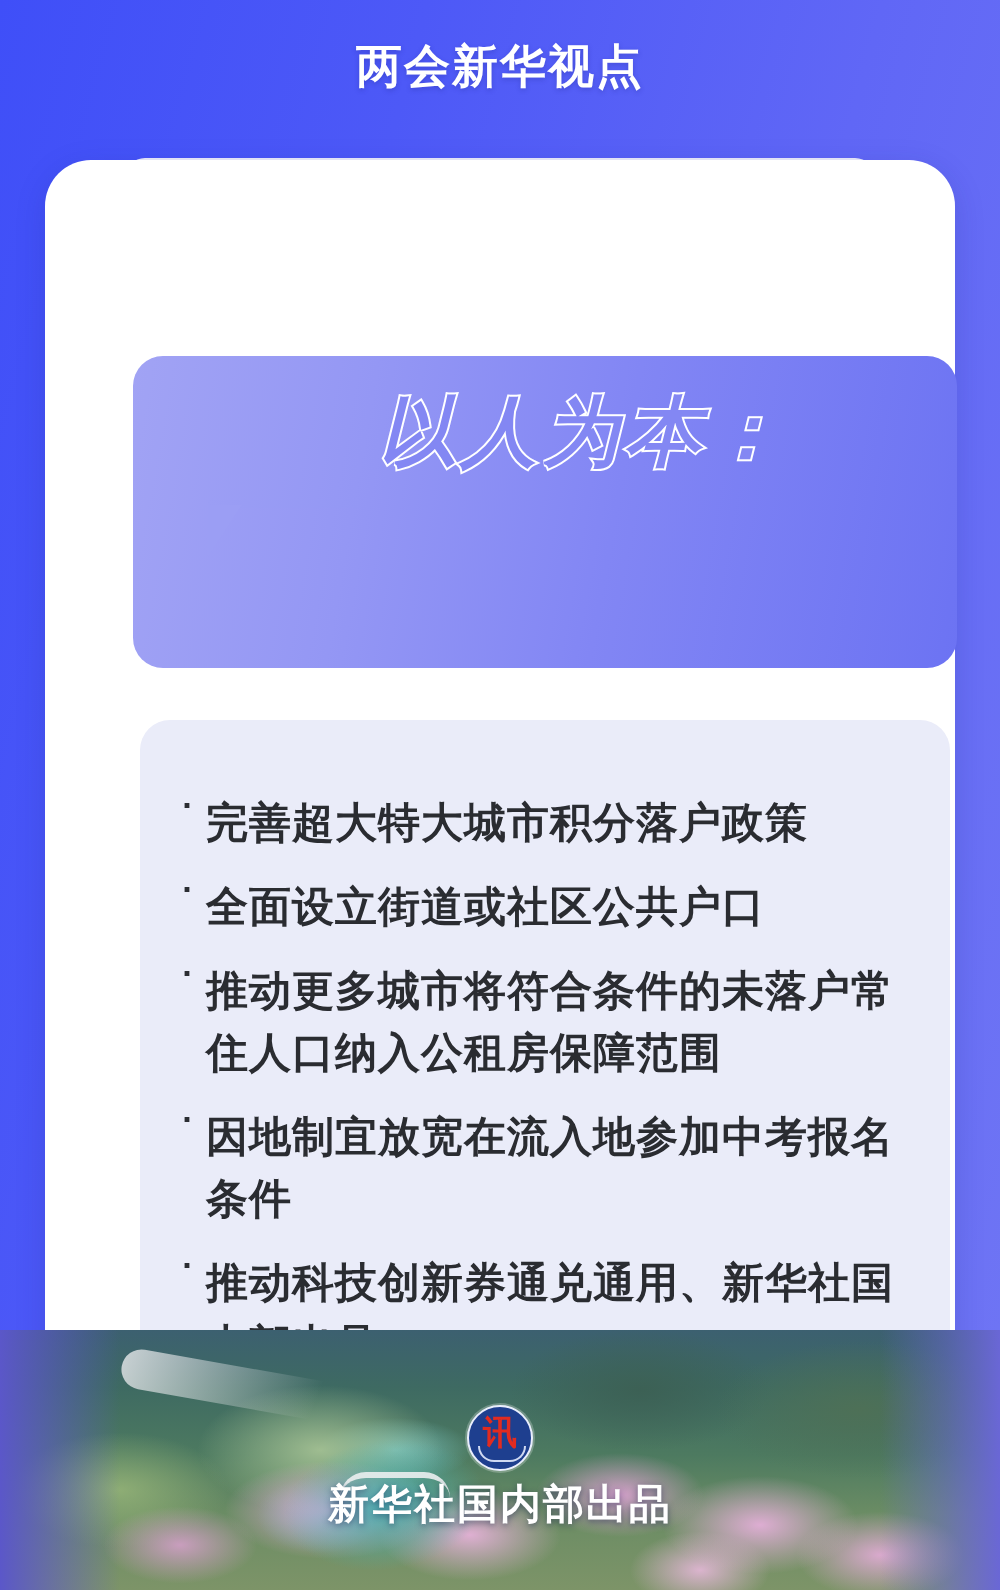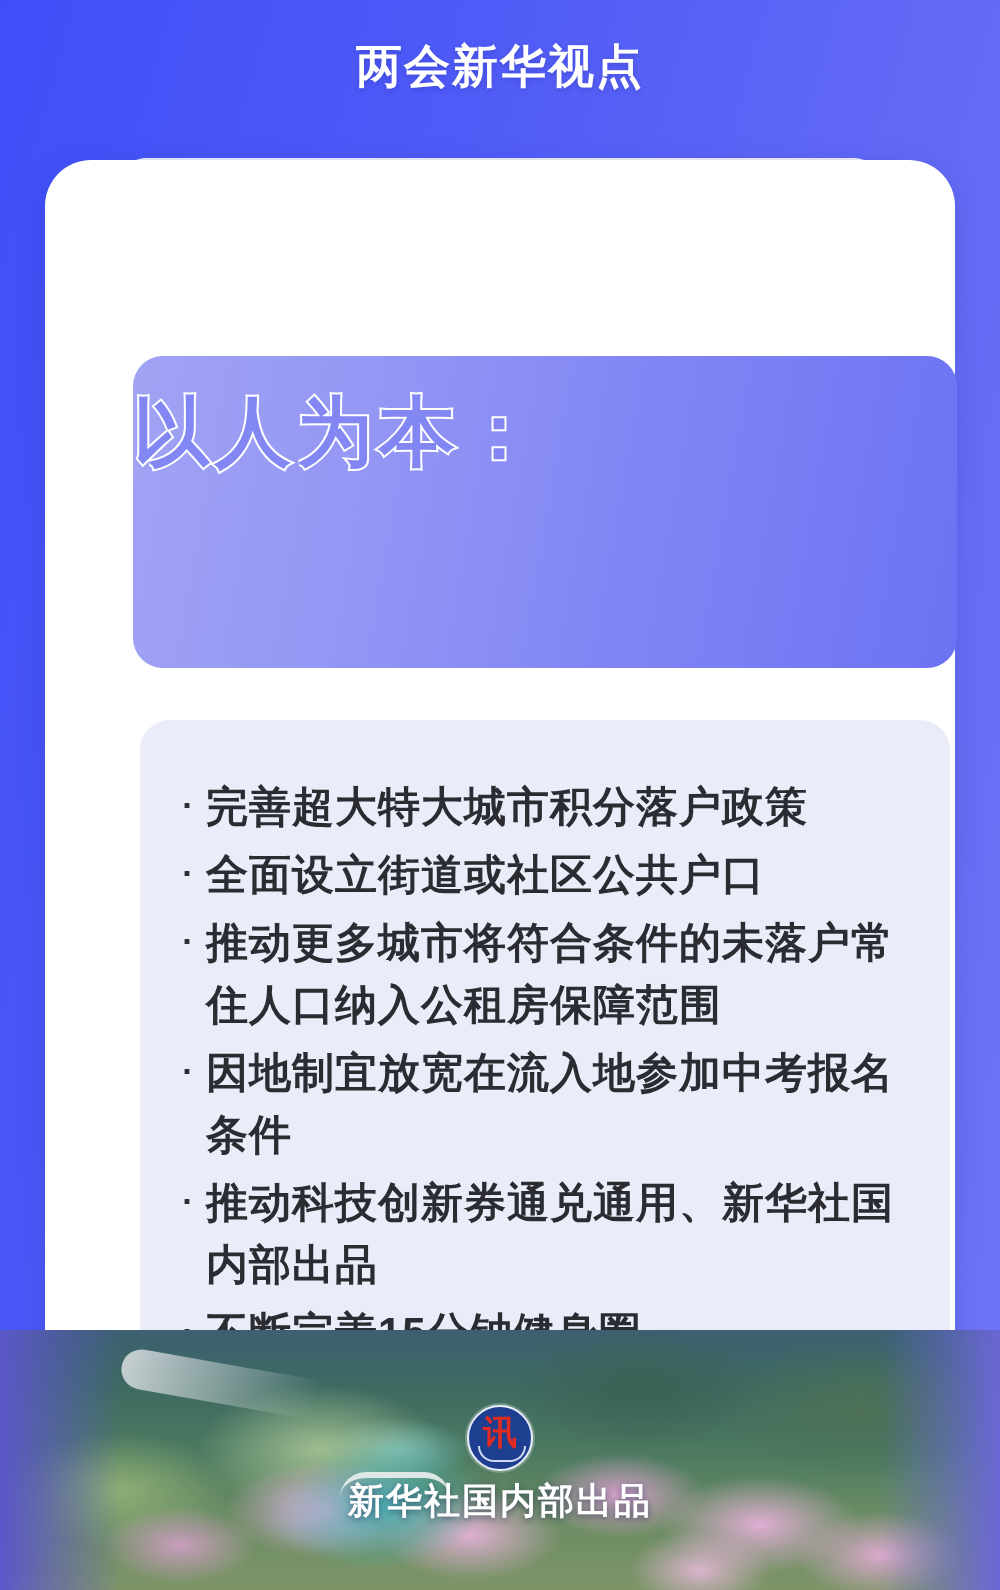--- a/index.html
+++ b/index.html
@@ -104,26 +104,27 @@
     filter:none;
   }
   #bubble-tail2 {
     position:absolute; left:208px; top:500px;
     width:152px; height:8px;
     background:linear-gradient(100deg,#9b9ef4,#9397f4);
   }
 
   #title-line1 {
     position:absolute; left:0; top:26px; width:656px;
-    text-align:left;
+    text-align:right;
     font-size:76px; font-weight:bold;
     letter-spacing:6px;
     color:#8387f3;
     -webkit-text-stroke:4px #ffffff;
     paint-order:stroke fill;
+    font-style:italic;
   }
   #title-line2 {
     position:absolute; left:0; top:128px; width:824px;
     text-align:center;
     font-size:116px; font-weight:bold;
     letter-spacing:0px;
     color:#ffffff;
     white-space:nowrap;
   }
 
@@ -149,20 +150,21 @@
     font-weight:bold;
     transform:translateY(-2px);
   }
   .bullet-text {
     font-size:42px;
     line-height:62px;
     font-weight:bold;
     color:#2a2c31;
     letter-spacing:1px;
     flex:1;
+    margin-top:16px;
   }
 
   
   #footer {
     position:absolute; left:0; top:1405px; width:1000px;
     text-align:center;
   }
   #agency-logo {
     width:66px; height:66px;
     margin:0 auto 6px;
@@ -177,21 +179,21 @@
     font-size:34px; line-height:42px; font-weight:bold;
     color:#e12b20;
     text-align:center;
   }
   #agency-logo .ring {
     position:absolute; left:9px; bottom:7px; width:48px; height:16px;
     border:2px solid #cfd9f2; border-top:none;
     border-radius:0 0 26px 26px;
   }
   #agency-name {
-    font-size:36px; font-weight:bold; letter-spacing:2px;
+    font-size:41px; font-weight:bold; letter-spacing:2px;
     color:#ffffff;
     text-shadow:0 2px 6px rgba(25,35,80,.55);
   }
 </style>
 </head>
 <body>
 
 <div id="poster">
 
   <div id="header-title">两会新华视点</div>

